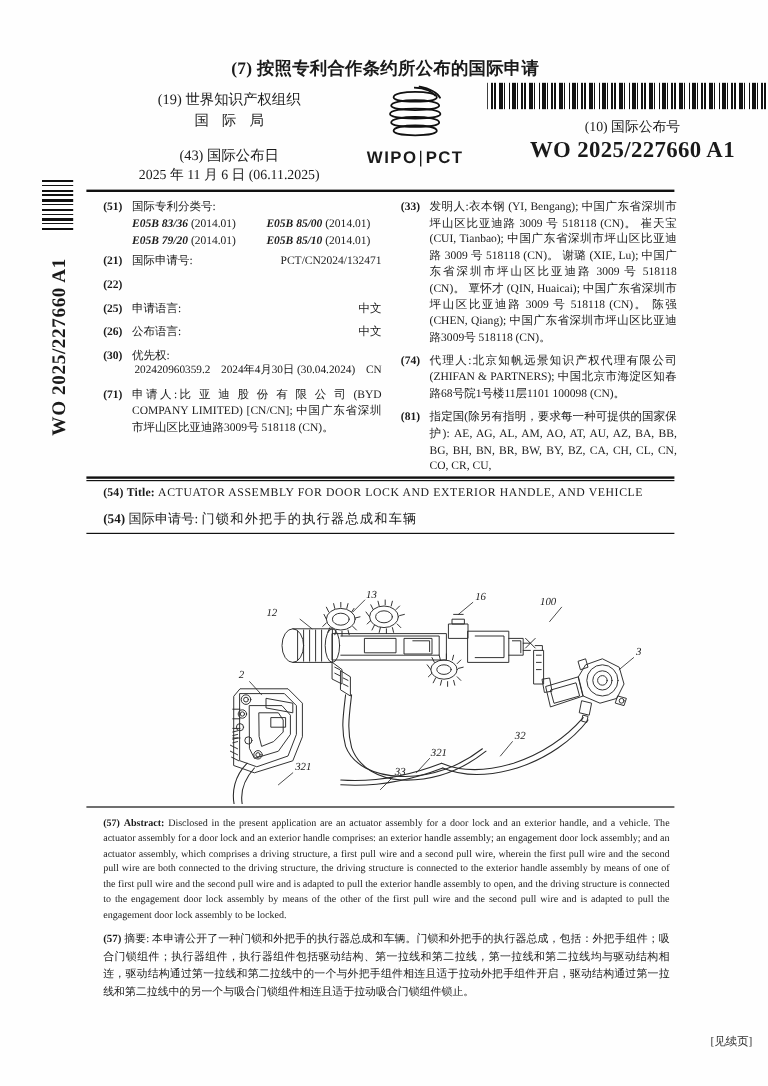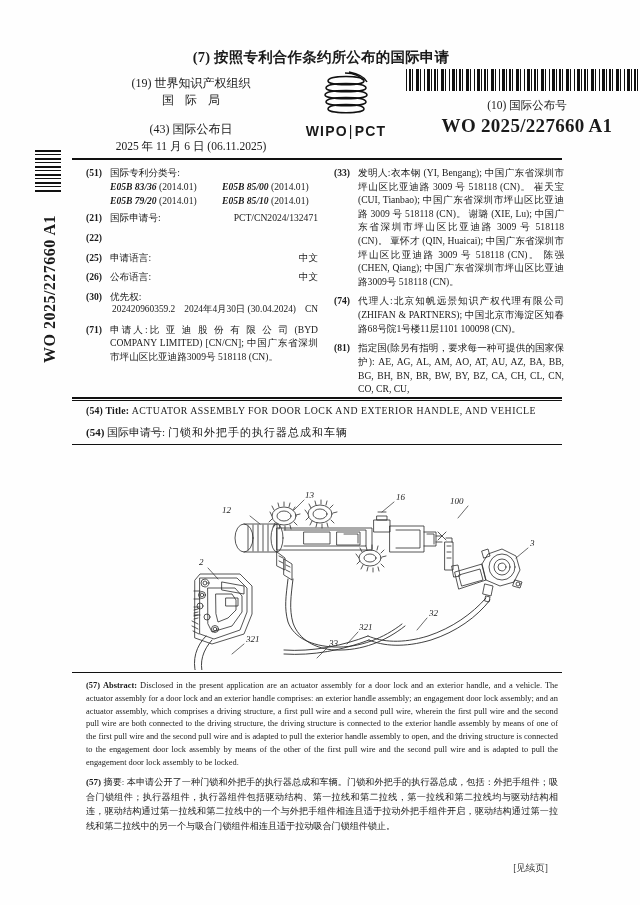--- a/index.html
+++ b/index.html
@@ -269,24 +269,25 @@
     line-height: 1.62;
     text-align: justify;
   }
   .abstract-en .code, .abstract-cn .code { font-weight: bold; margin-top: 42px; }
 
   
   .footer {
     position: absolute;
     left: 0;
     top: 862px;
-    width: 548px;
+    width: 604px;
     text-align: right;
     font-size: 9.5px;
     color: #333;
+    padding-left: 23px;
   }
 </style>
 </head>
 <body>
 
 <div class="page">
 
   <div class="spine">
     <div class="spine-barcode"></div>
     <div class="spine-text">WO 2025/227660 A1</div>

